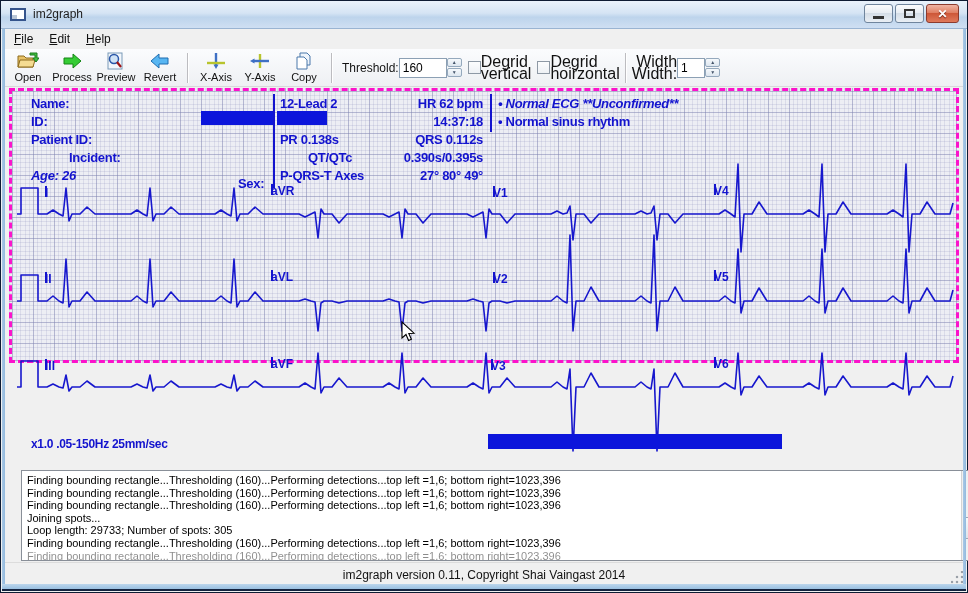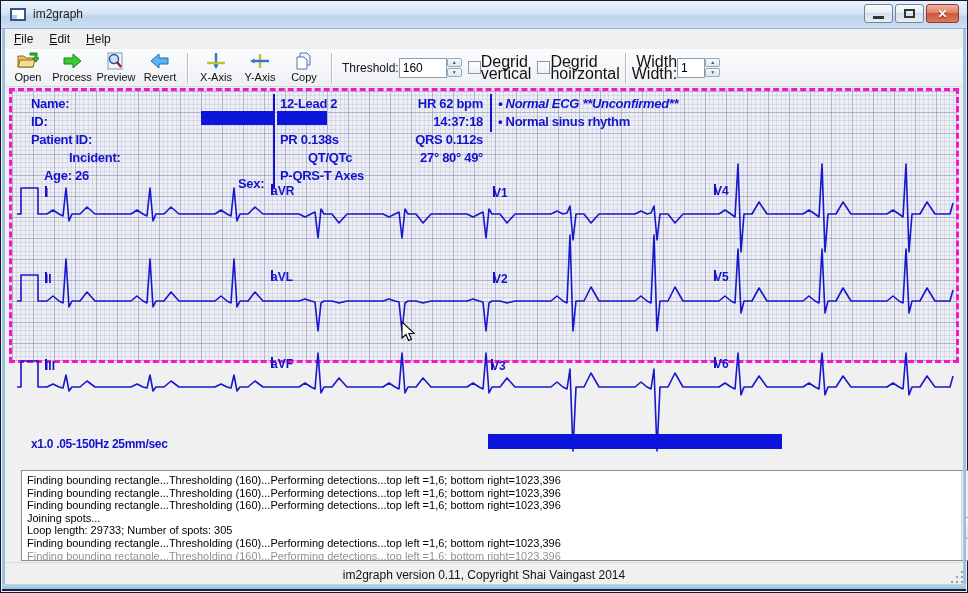--- a/index.html
+++ b/index.html
@@ -205,36 +205,37 @@
     <svg id="ecg-traces" width="944" height="364">
         <path d="M5,123 L9,123 L9,97 L26,97 L26,123 L35,123 L41,119 L47,123 L51,125 L54,97 L57,130 L60,123 L68,123 L75,116 L83,123 L119,123 L125,119 L131,123 L135,125 L138,97 L141,130 L144,123 L152,123 L159,116 L167,123 L203,123 L209,119 L215,123 L219,125 L222,97 L225,130 L228,123 L236,123 L243,116 L251,123 L287,123 L293,126 L299,123 L303,121 L306,147 L309,118 L312,123 L320,123 L327,132 L335,123 L371,123 L377,126 L383,123 L387,121 L390,147 L393,118 L396,123 L404,123 L411,132 L419,123 L455,123 L461,126 L467,123 L471,121 L474,147 L477,118 L480,123 L488,123 L495,132 L503,123 L539,123 L545,120 L551,123 L555,122 L558,115 L561,149 L564,123 L572,123 L579,132 L587,123 L623,123 L629,120 L635,123 L639,122 L642,115 L645,149 L648,123 L656,123 L663,132 L671,123 L707,123 L713,119 L719,123 L723,126 L726,73 L729,161 L732,123 L740,123 L747,111 L755,123 L791,123 L797,119 L803,123 L807,126 L810,73 L813,161 L816,123 L824,123 L831,111 L839,123 L875,123 L881,119 L887,123 L891,126 L894,73 L897,161 L900,123 L908,123 L915,111 L923,123 L938,123 L941,112" fill="none" stroke="#1717cd" stroke-width="1.6" stroke-linejoin="round"></path>
         <path d="M5,210 L9,210 L9,184 L26,184 L26,210 L35,210 L41,205 L47,210 L51,212 L54,168 L57,216 L60,210 L68,210 L75,201 L83,210 L119,210 L125,205 L131,210 L135,212 L138,168 L141,216 L144,210 L152,210 L159,201 L167,210 L203,210 L209,205 L215,210 L219,212 L222,168 L225,216 L228,210 L236,210 L243,201 L251,210 L287,210 L293,208 L299,210 L303,211 L306,240 L309,212 L312,210 L320,210 L327,212 L335,210 L371,210 L377,208 L383,210 L387,211 L390,240 L393,212 L396,210 L404,210 L411,212 L419,210 L455,210 L461,208 L467,210 L471,211 L474,240 L477,212 L480,210 L488,210 L495,212 L503,210 L539,210 L545,205 L551,210 L555,212 L558,144 L561,240 L564,210 L572,210 L579,196 L587,210 L623,210 L629,205 L635,210 L639,212 L642,144 L645,240 L648,210 L656,210 L663,196 L671,210 L707,210 L713,205 L719,210 L723,212 L726,158 L729,222 L732,210 L740,210 L747,197 L755,210 L791,210 L797,205 L803,210 L807,212 L810,158 L813,222 L816,210 L824,210 L831,197 L839,210 L875,210 L881,205 L887,210 L891,212 L894,158 L897,222 L900,210 L908,210 L915,197 L923,210 L938,210 L941,199" fill="none" stroke="#1717cd" stroke-width="1.6" stroke-linejoin="round"></path>
         <path d="M5,296 L9,296 L9,270 L26,270 L26,296 L35,296 L41,293 L47,296 L51,297 L54,284 L57,300 L60,296 L68,296 L75,290 L83,296 L119,296 L125,293 L131,296 L135,297 L138,284 L141,300 L144,296 L152,296 L159,290 L167,296 L203,296 L209,293 L215,296 L219,297 L222,284 L225,300 L228,296 L236,296 L243,290 L251,296 L287,296 L293,292 L299,296 L303,298 L306,262 L309,302 L312,296 L320,296 L327,287 L335,296 L371,296 L377,292 L383,296 L387,298 L390,262 L393,302 L396,296 L404,296 L411,287 L419,296 L455,296 L461,292 L467,296 L471,298 L474,262 L477,302 L480,296 L488,296 L495,287 L503,296 L539,296 L545,291 L551,296 L555,298 L558,278 L561,360 L564,296 L572,296 L579,282 L587,296 L623,296 L629,291 L635,296 L639,298 L642,278 L645,360 L648,296 L656,296 L663,282 L671,296 L707,296 L713,292 L719,296 L723,298 L726,262 L729,304 L732,296 L740,296 L747,285 L755,296 L791,296 L797,292 L803,296 L807,298 L810,262 L813,304 L816,296 L824,296 L831,285 L839,296 L875,296 L881,292 L887,296 L891,298 L894,262 L897,304 L900,296 L908,296 L915,285 L923,296 L938,296 L941,285" fill="none" stroke="#1717cd" stroke-width="1.6" stroke-linejoin="round"></path>
       </svg>
 
     <span class="etxt" style="left:19px;top:5px;">Name:</span>
     <span class="etxt" style="left:19px;top:23px;">ID:</span>
     <span class="etxt" style="left:19px;top:41px;">Patient ID:</span>
     <span class="etxt" style="left:24px;top:59px;margin-left:33px;">Incident:</span>
-    <span class="etxt" style="left:32px;top:77px;">Age: 26</span>
+    <span class="etxt" style="left:19px;top:77px;font-style:italic;">Age: 26</span>
     <span class="etxt" style="left:226px;top:77px;margin-top:8px;">Sex:</span>
 
     <div class="redact" style="left:189px;top:20px;width:72px;height:14px;"></div>
     <div class="redact" style="left:265px;top:20px;width:50px;height:14px;"></div>
 
     <div class="ediv" style="left:261px;top:3px;height:94px;"></div>
     <span class="etxt" style="left:268px;top:5px;">12-Lead 2</span>
     <span class="etxt" style="left:268px;top:41px;">PR 0.138s</span>
     <span class="etxt" style="left:268px;top:59px;margin-left:28px;">QT/QTc</span>
     <span class="etxt" style="left:268px;top:77px;">P-QRS-T Axes</span>
 
     <div class="etxt ecol-right">
       <div>HR 62 bpm</div>
       <div>14:37:18</div>
       <div>QRS 0.112s</div>
+      <div>0.390s/0.395s</div>
       <div>27° 80° 49°</div>
     </div>
 
     <div class="ediv" style="left:478px;top:3px;height:38px;"></div>
     <span class="etxt" style="left:486px;top:5px;font-style:italic;">• Normal ECG **Unconfirmed**</span>
     <span class="etxt" style="left:486px;top:23px;">• Normal sinus rhythm</span>
 
     <span class="lead-label" style="left:33px;top:95px;">
         <i class="tick"></i>
         <b>I</b>

